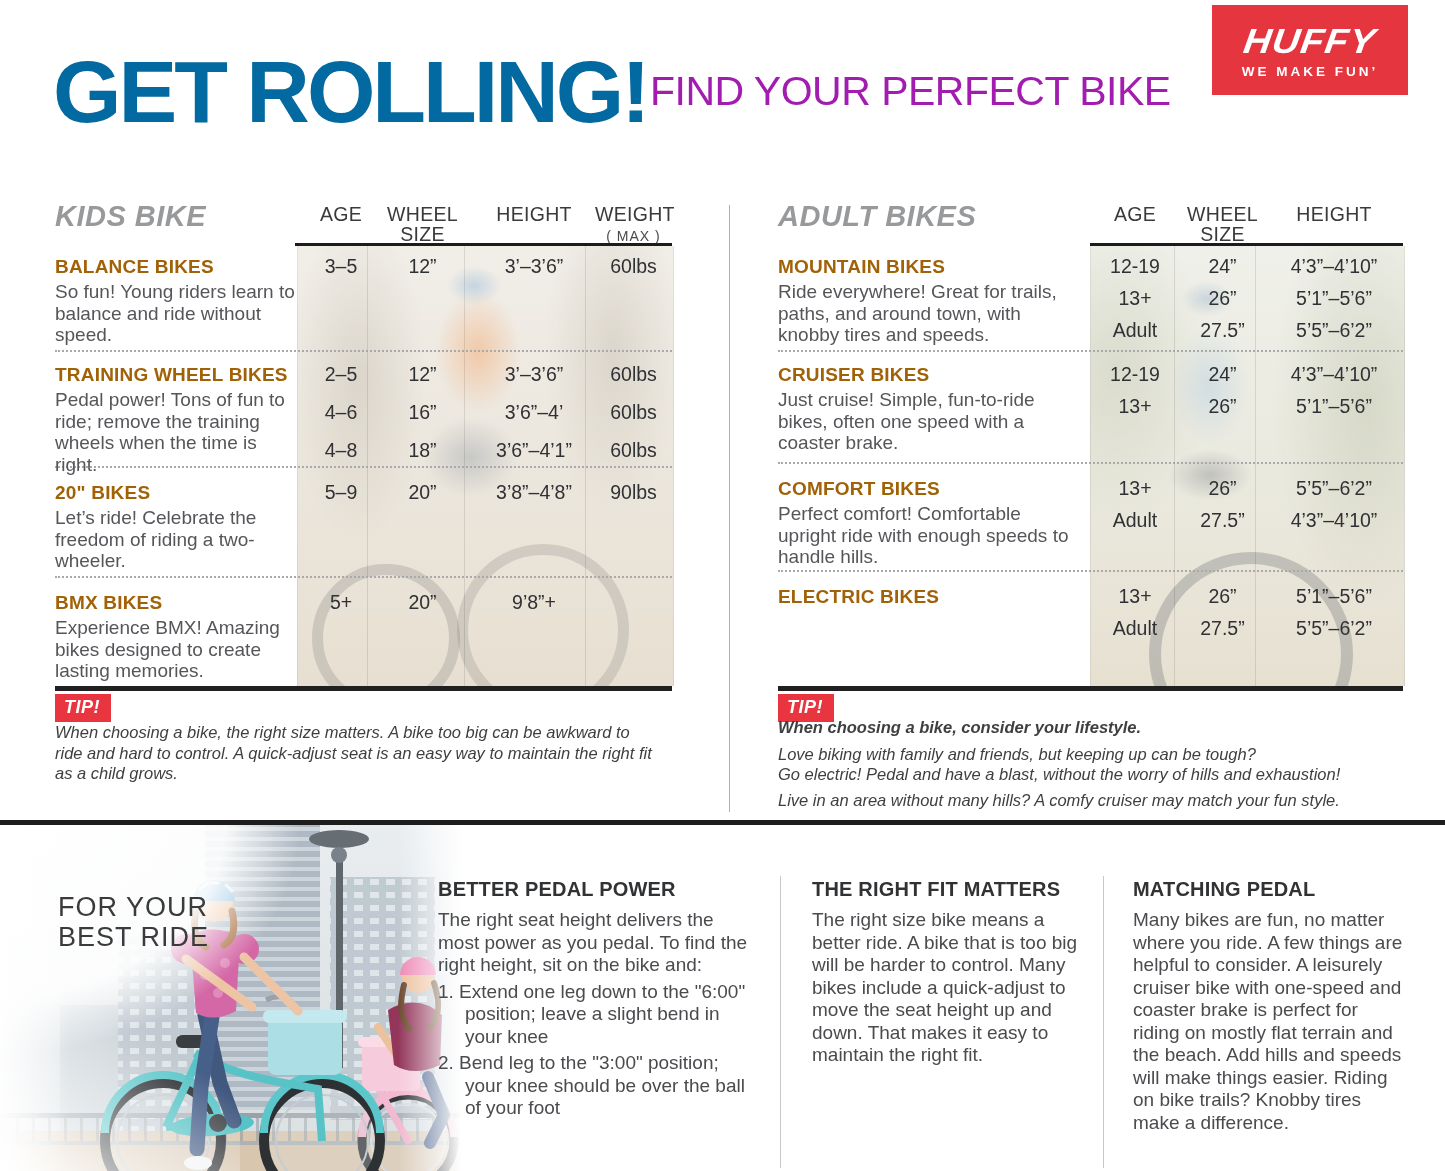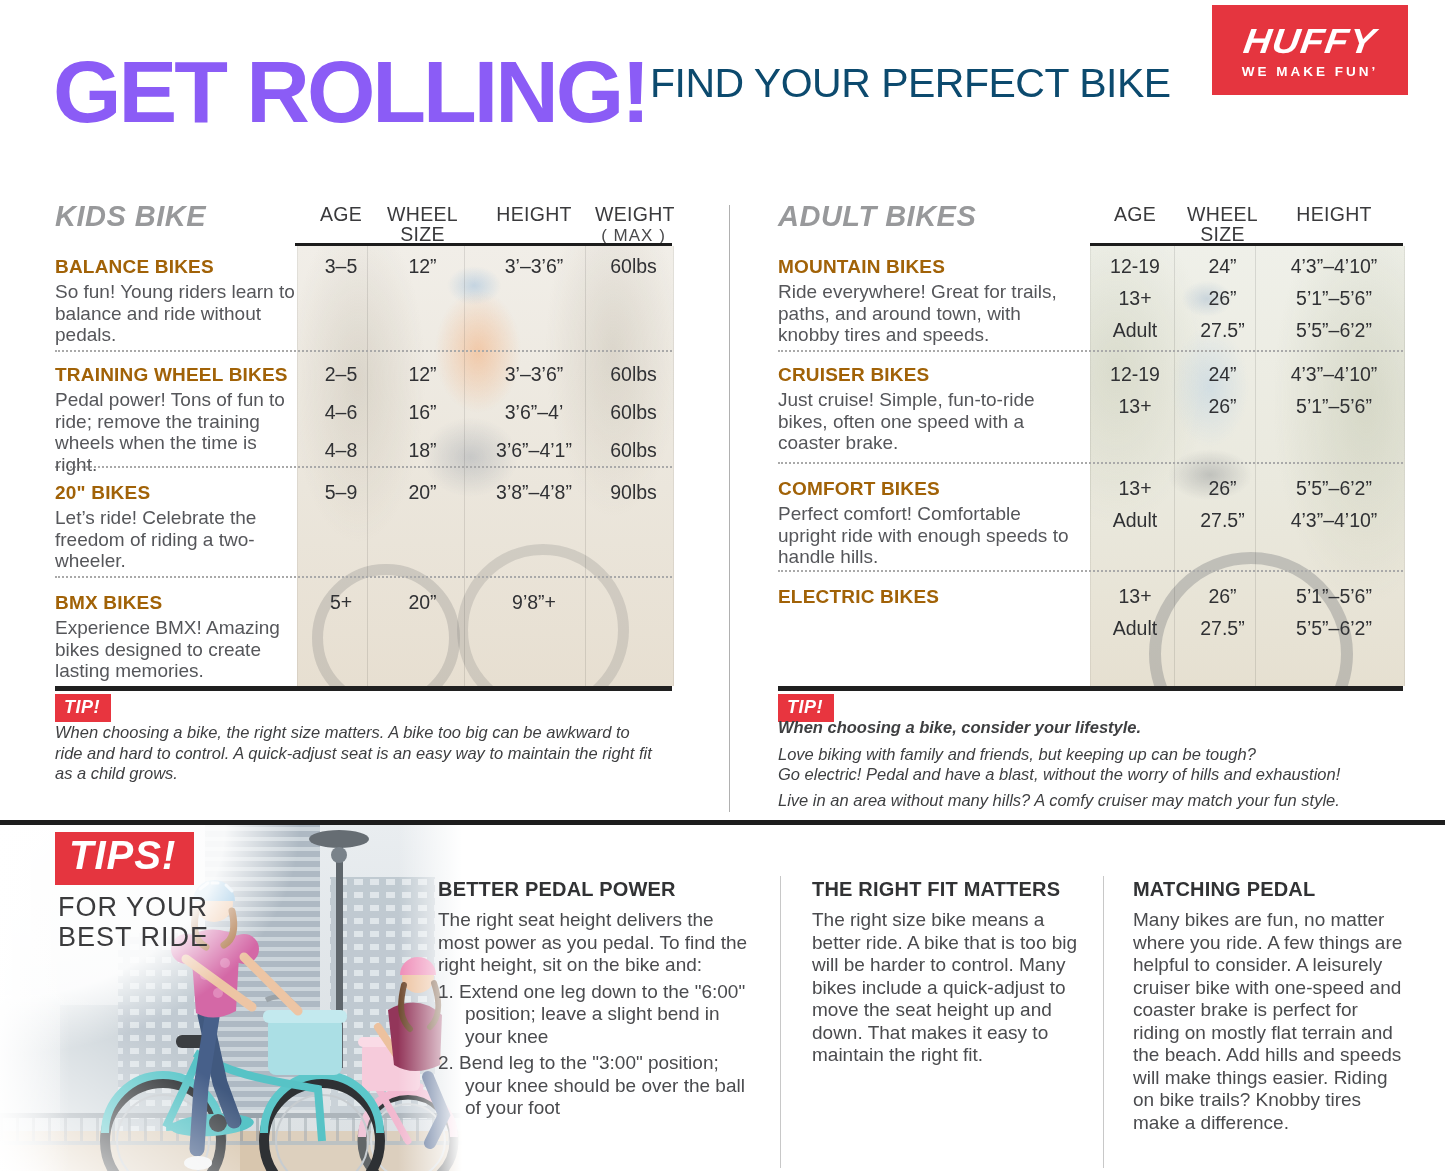--- a/index.html
+++ b/index.html
@@ -1,35 +1,35 @@
 <!DOCTYPE html>
 <html><head>
 <meta charset="utf-8">
 <style>
   html,body{margin:0;padding:0;background:#fff;}
   body{font-family:"Liberation Sans","DejaVu Sans",sans-serif;-webkit-font-smoothing:antialiased;}
   #page{position:relative;width:1445px;height:1171px;background:#fff;overflow:hidden;}
 
   
-  .main-title{position:absolute;left:53px;top:48px;font-size:88px;font-weight:700;letter-spacing:-3px;line-height:1;color:#8b5cf6;}
-  .sub-title{position:absolute;left:650px;top:60px;font-size:41px;font-weight:400;letter-spacing:-0.5px;color:#0c4a6e;}
+  .main-title{position:absolute;left:53px;top:48px;font-size:88px;font-weight:700;letter-spacing:-3px;line-height:1;color:#0369a1;}
+  .sub-title{position:absolute;left:650px;top:68px;font-size:41px;font-weight:400;letter-spacing:-0.5px;color:#a21caf;}
   .logo{position:absolute;left:1212px;top:5px;width:196px;height:90px;background:#E5353F;display:flex;flex-direction:column;align-items:center;justify-content:center;}
   .logo-word{color:#fff;font-size:38px;font-weight:700;font-style:italic;letter-spacing:1px;transform:skewX(-8deg) scaleY(.92);line-height:1;}
   .logo-tag{color:#fff;font-size:13.5px;letter-spacing:3px;margin-top:4px;font-weight:700;}
 
   
   .panel{position:absolute;top:200px;}
   #kids-panel{left:55px;width:617px;height:612px;}
   #adult-panel{left:778px;width:625px;height:612px;}
   .section-title{position:absolute;left:0;top:0;font-size:29px;font-weight:700;letter-spacing:.5px;color:#98999b;font-style:italic;}
   .kids-grid{display:grid;grid-template-columns:255px 62px 101px 122px 77px;}
   .adult-grid{display:grid;grid-template-columns:312px 90px 85px 138px;}
   .col-headers{position:absolute;left:0;top:4px;width:100%;}
   .col-headers .h{font-size:19.5px;color:#3a3a3c;text-align:center;line-height:20px;letter-spacing:.3px;}
-  .col-headers .max{display:block;font-size:17px;color:#4a4a4c;letter-spacing:1px;margin-top:2px;}
+  .col-headers .max{display:block;font-size:14px;color:#4a4a4c;letter-spacing:1px;margin-top:2px;}
   .header-line{position:absolute;top:43px;height:3px;background:#1c1c1c;}
   #kids-panel .header-line{left:240px;width:377px;}
   #adult-panel .header-line{left:312px;width:313px;}
 
   
   .table-photo{position:absolute;top:46px;height:440px;overflow:hidden;border-left:1px solid rgba(0,0,0,.06);border-right:1px solid rgba(0,0,0,.06);}
   #kids-photo{left:242px;width:375px;
     background:
       radial-gradient(60px 85px at 48% 24%, rgba(243,173,121,.55), rgba(243,173,121,0) 72%),
       radial-gradient(36px 26px at 47% 9%, rgba(173,199,222,.65), rgba(173,199,222,0) 75%),
@@ -106,21 +106,21 @@
     </div>
     <div id="kids-photo" class="table-photo"></div>
     <div class="gline" style="left:312px"></div>
     <div class="gline" style="left:409px"></div>
     <div class="gline" style="left:530px"></div>
     <div class="header-line"></div>
     <div class="rows" id="kids-rows">
         <div class="cat kids-grid" style="height: 96px; margin-bottom: 12px;">
           <div>
             <div class="cat-name">BALANCE BIKES</div>
-            <div class="cat-desc">So fun! Young riders learn to balance and ride without pedals.</div>
+            <div class="cat-desc">So fun! Young riders learn to balance and ride without speed.</div>
           </div>
           <div class="vcol">
             <div class="vrow" style="height: 38px;">3–5</div>
           </div>
           <div class="vcol">
             <div class="vrow" style="height: 38px;">12”</div>
           </div>
           <div class="vcol">
             <div class="vrow" style="height: 38px;">3’–3’6”</div>
           </div>
@@ -392,21 +392,20 @@
         <path d="M193 76 a21 21 0 0 1 42 0 z" fill="#7fb7dc"></path>
         <path d="M200 64 l8 -6 M212 58 l6 0 M226 60 l6 6" stroke="#dcebf5" stroke-width="3" stroke-linecap="round"></path>
       </g>
       <rect x="0" y="0" width="300" height="230" fill="url(#tl)"></rect>
       <rect x="0" y="170" width="240" height="176" fill="url(#bl)"></rect>
       <rect x="0" y="0" width="70" height="346" fill="url(#fadeL)" opacity=".9"></rect>
       <rect x="398" y="0" width="64" height="346" fill="url(#fadeR)"></rect>
     </svg>
   </div>
 
-  <div class="tips-badge">TIPS!</div>
   <div class="tips-sub">
     <div>FOR YOUR</div>
     <div>BEST RIDE</div>
   </div>
 
   <div id="bcol-1" class="bcol">
     <div class="bcol-title">BETTER PEDAL POWER</div>
     <div class="bcol-body">The right seat height delivers the most power as you pedal. To find the right height, sit on the bike and:</div>
     <div id="ppl-list">
         <div class="num-item">1. Extend one leg down to the "6:00" position; leave a slight bend in your knee</div>

